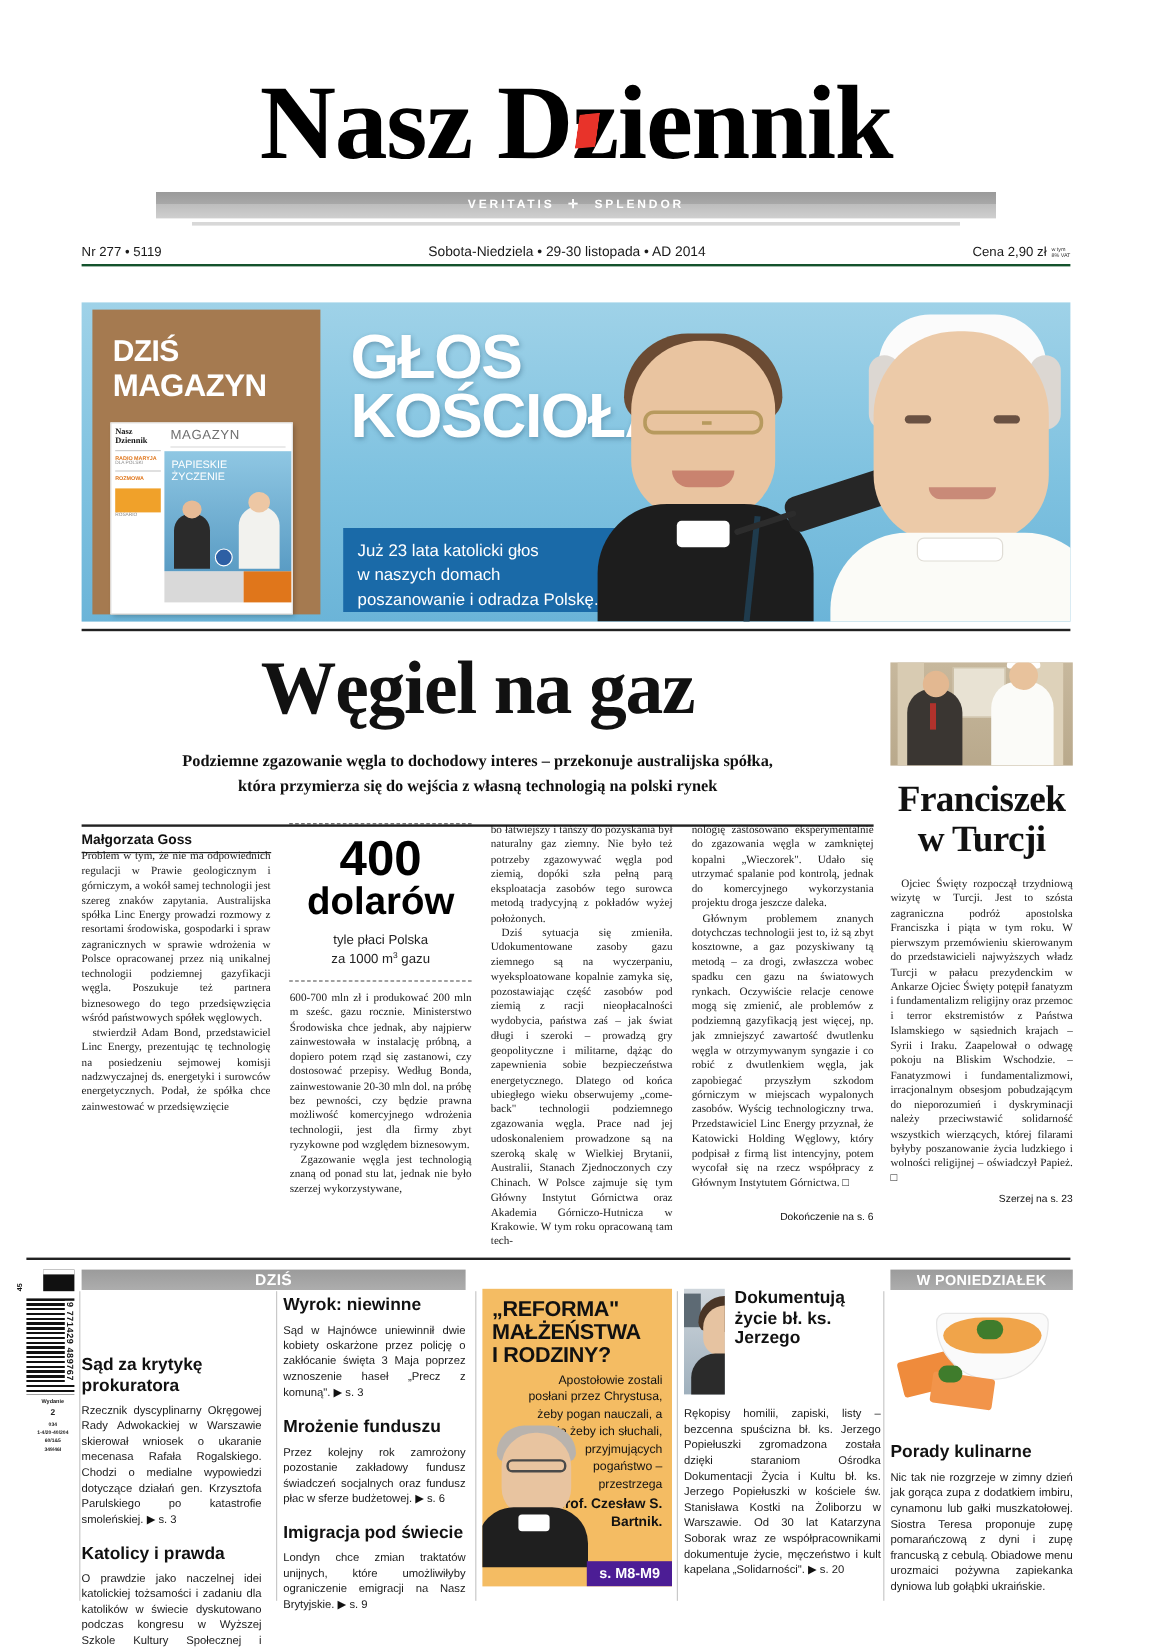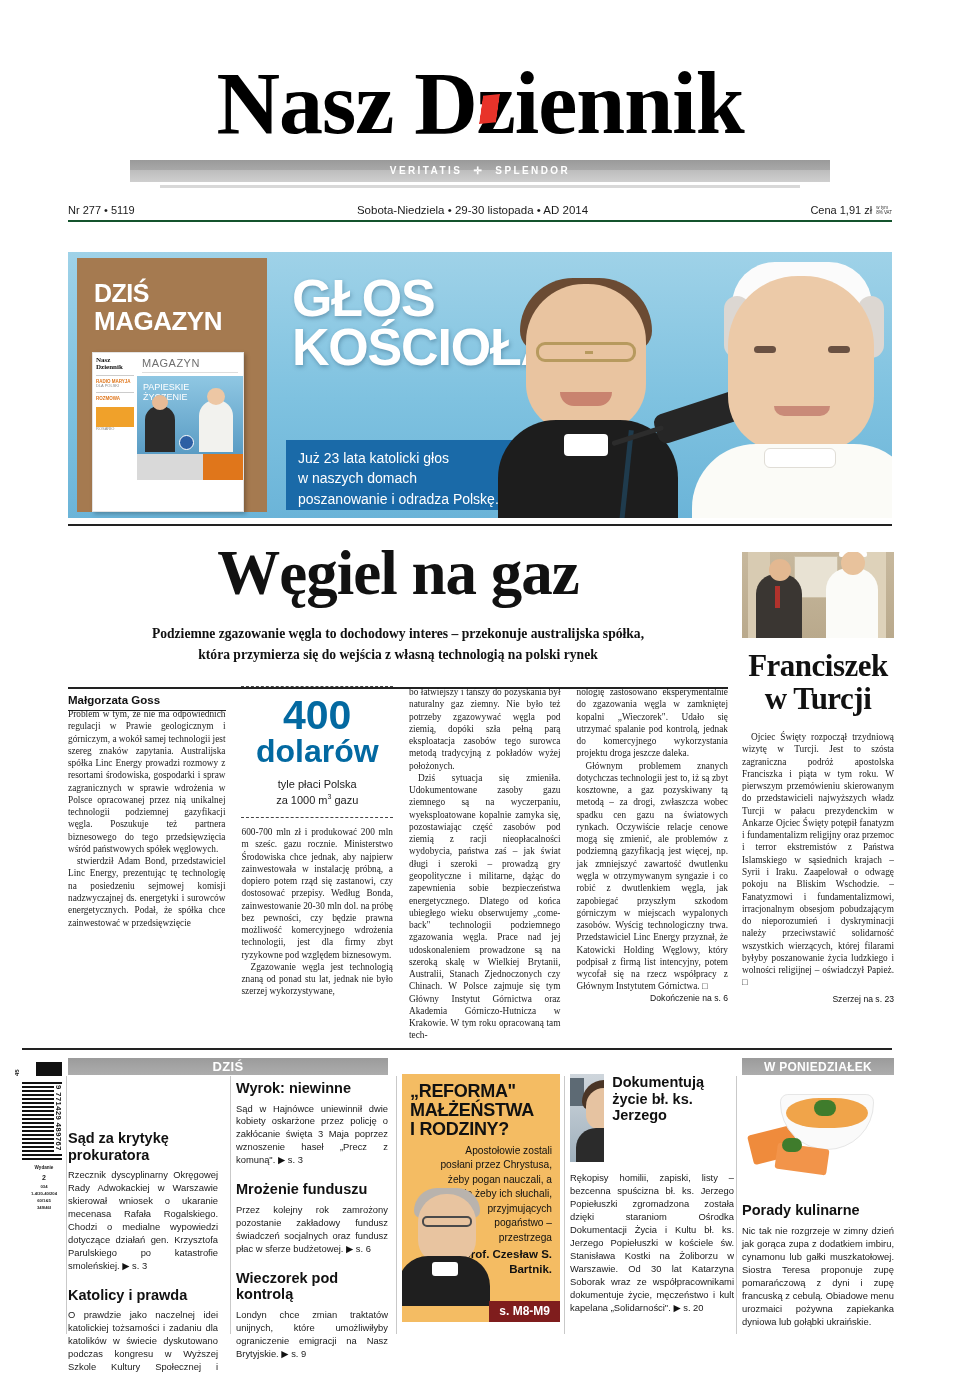--- a/index.html
+++ b/index.html
@@ -86,21 +86,21 @@
   }
   .mini-mag .mcol1 { width:44px; background:#fff; padding:4px 3px; }
   .mini-mag .mcol2 { flex:1; background:#fff; }
   .mm-logo{ font-family:"Liberation Serif",serif; font-weight:700; font-size:7px; line-height:1.05; color:#111;}
   .mm-rule{height:1px;background:#ccc;margin:3px 0;}
   .mm-orange{color:#e0761b;font-size:4.5px;font-weight:700;line-height:1.2;}
   .mm-grey{color:#888;font-size:4px;line-height:1.2;}
   .mm-band{background:#f0a12a;height:20px;margin-top:6px;}
   .mm-head{font-size:11px;color:#6f6f6f;letter-spacing:.5px;padding:4px 5px 0;font-weight:400;}
   .mm-sub{height:1px;background:#ddd;margin:3px 5px;}
-  .mm-photo{height:78px;background:linear-gradient(180deg,#8fc7e3,#5a9cc4);position:relative;}
+  .mm-photo{height:100px;background:linear-gradient(180deg,#8fc7e3,#5a9cc4);position:relative;}
   .mm-photo .pap{position:absolute;left:6px;top:6px;color:#fff;font-size:9px;font-weight:400;line-height:1.15;}
   .mm-photo .f1{position:absolute;left:8px;bottom:2px;width:30px;height:46px;background:#2b2b2b;border-radius:14px 14px 0 0;}
   .mm-photo .f1::after{content:"";position:absolute;left:7px;top:-11px;width:16px;height:15px;border-radius:50%;background:#e7bb96;}
   .mm-photo .f2{position:absolute;right:10px;bottom:2px;width:34px;height:52px;background:#f2f2ee;border-radius:16px 16px 0 0;}
   .mm-photo .f2::after{content:"";position:absolute;left:8px;top:-12px;width:18px;height:17px;border-radius:50%;background:#edc7a4;}
   .mm-photo .seal{position:absolute;left:40%;bottom:4px;width:15px;height:15px;border-radius:50%;background:#2d5fa4;border:1px solid #fff;}
   .mm-foot{display:flex;height:26px;}
   .mm-foot .a{flex:1;background:#d9d9d9;}
   .mm-foot .b{width:40px;background:#e0761b;}
 
@@ -209,28 +209,28 @@
   .col p{ text-indent:9px; }
   .col p.noind{ text-indent:0; }
   .col + .col{ padding-left:6px; }
   .col.c1{ padding-top:22px; }
 
   .pull{
     border-top:1px dashed #444; border-bottom:1px dashed #444;
     text-align:center; padding:8px 0 9px; margin-bottom:8px;
   }
   .pull .big{
-    color:#0369a1; font-weight:700; font-size:41px; line-height:0.98;
+    color:#000000; font-weight:700; font-size:41px; line-height:0.98;
     font-family:"Liberation Sans", sans-serif;
   }
   .pull .big .w2{ font-size:32px; display:block; margin-top:1px;}
   .pull .small{ margin-top:9px; font-family:"Liberation Sans",sans-serif; font-size:11px; line-height:1.4; color:#222;}
   .pull .small sup{ font-size:7px; }
 
-  .cont{ text-align:right; font-family:"Liberation Sans",sans-serif; font-size:8.6px; margin-top:0; color:#111;}
+  .cont{ text-align:right; font-family:"Liberation Sans",sans-serif; font-size:8.6px; margin-top:16px; color:#111;}
 
   
   .side{ position:absolute; left:742px; top:552px; width:152px; }
   .side .photo{
     width:152px; height:86px;
     background:linear-gradient(180deg,#c7b89d 0%, #b9a98c 100%);
     position:relative; overflow:hidden;
   }
   .side .photo .colmn{position:absolute;left:6px;top:0;width:22px;height:100%;background:#d8cbb2;}
   .side .photo .colmn2{position:absolute;right:8px;top:0;width:26px;height:100%;background:#ded2ba;}
@@ -305,21 +305,21 @@
     position:absolute; left:8px; top:8px; right:6px;
     font-weight:700; font-size:18px; line-height:1.06; color:#111;
     letter-spacing:-0.3px;
   }
   .reform .txt{
     position:absolute; right:8px; top:70px; width:112px;
     text-align:right; font-size:10.2px; line-height:1.42; color:#111;
   }
   .reform .txt b{ display:block; font-size:11.5px; line-height:1.3; margin-top:2px;}
   .reform .pgtag{
-    position:absolute; right:0; bottom:0; background:#7f1d1d; color:#fff;
+    position:absolute; right:0; bottom:0; background:#4c1d95; color:#fff;
     font-weight:700; font-size:12px; padding:3px 10px 4px;
   }
   .reform .priest{
     position:absolute; left:-4px; bottom:16px; width:92px; height:118px;
   }
   .reform .priest .hd2{position:absolute;left:20px;top:6px;width:58px;height:70px;background:#e8c4a0;border-radius:28px 28px 24px 24px;}
   .reform .priest .hair{position:absolute;left:16px;top:0;width:66px;height:30px;background:#b9b3ad;border-radius:33px 33px 10px 10px;}
   .reform .priest .gl{position:absolute;left:24px;top:28px;width:50px;height:11px;border:2px solid #4a4a4a;border-radius:5px;}
   .reform .priest .bd{position:absolute;left:0;top:68px;width:92px;height:50px;background:#1f1f1f;border-radius:30px 30px 0 0;}
   .reform .priest .cl{position:absolute;left:34px;top:74px;width:26px;height:14px;background:#fff;border-radius:3px;}
@@ -374,21 +374,21 @@
         <span class="sep">✛</span>
         <span>SPLENDOR</span>
       </div>
     </div>
   </div>
 
   <div class="infobar">
     <div>Nr 277 • 5119</div>
     <div class="mid">Sobota-Niedziela  •  29-30 listopada  •  AD 2014</div>
     <div class="right">
-      <span>Cena 1,91 zł</span>
+      <span>Cena 2,90 zł</span>
       <span class="vat">w tym<br>8% VAT</span>
     </div>
   </div>
 
   <div class="promo">
     <div class="promo-left"></div>
     <div class="promo-dzis">
       <div>DZIŚ</div>
       <div class="mag">MAGAZYN</div>
     </div>
@@ -567,21 +567,21 @@
       <h3>Wyrok: niewinne</h3>
       <p>
         <span>Sąd w Hajnówce uniewinnił dwie kobiety oskarżone przez policję o zakłócanie święta 3 Maja poprzez wznoszenie haseł „Precz z komuną".</span>
         <span class="pg"><span class="tri">▶</span> <span>s. 3</span></span>
       </p>
       <h3>Mrożenie funduszu</h3>
       <p>
         <span>Przez kolejny rok zamrożony pozostanie zakładowy fundusz świadczeń socjalnych oraz fundusz płac w sferze budżetowej.</span>
         <span class="pg"><span class="tri">▶</span> <span>s. 6</span></span>
       </p>
-      <h3>Wieczorek pod kontrolą</h3>
+      <h3>Imigracja pod świecie</h3>
       <p>
         <span>Londyn chce zmian traktatów unijnych, które umożliwiłyby ograniczenie emigracji na Nasz Brytyjskie.</span>
         <span class="pg"><span class="tri">▶</span> <span>s. 9</span></span>
       </p>
     </div>
 
     <div class="vdiv" style="left:66px; top:24px; height:258px;"></div>
     <div class="vdiv" style="left:230px; top:24px; height:258px;"></div>
     <div class="vdiv" style="left:396px; top:24px; height:258px;"></div>
     <div class="vdiv" style="left:564px; top:24px; height:258px;"></div>

